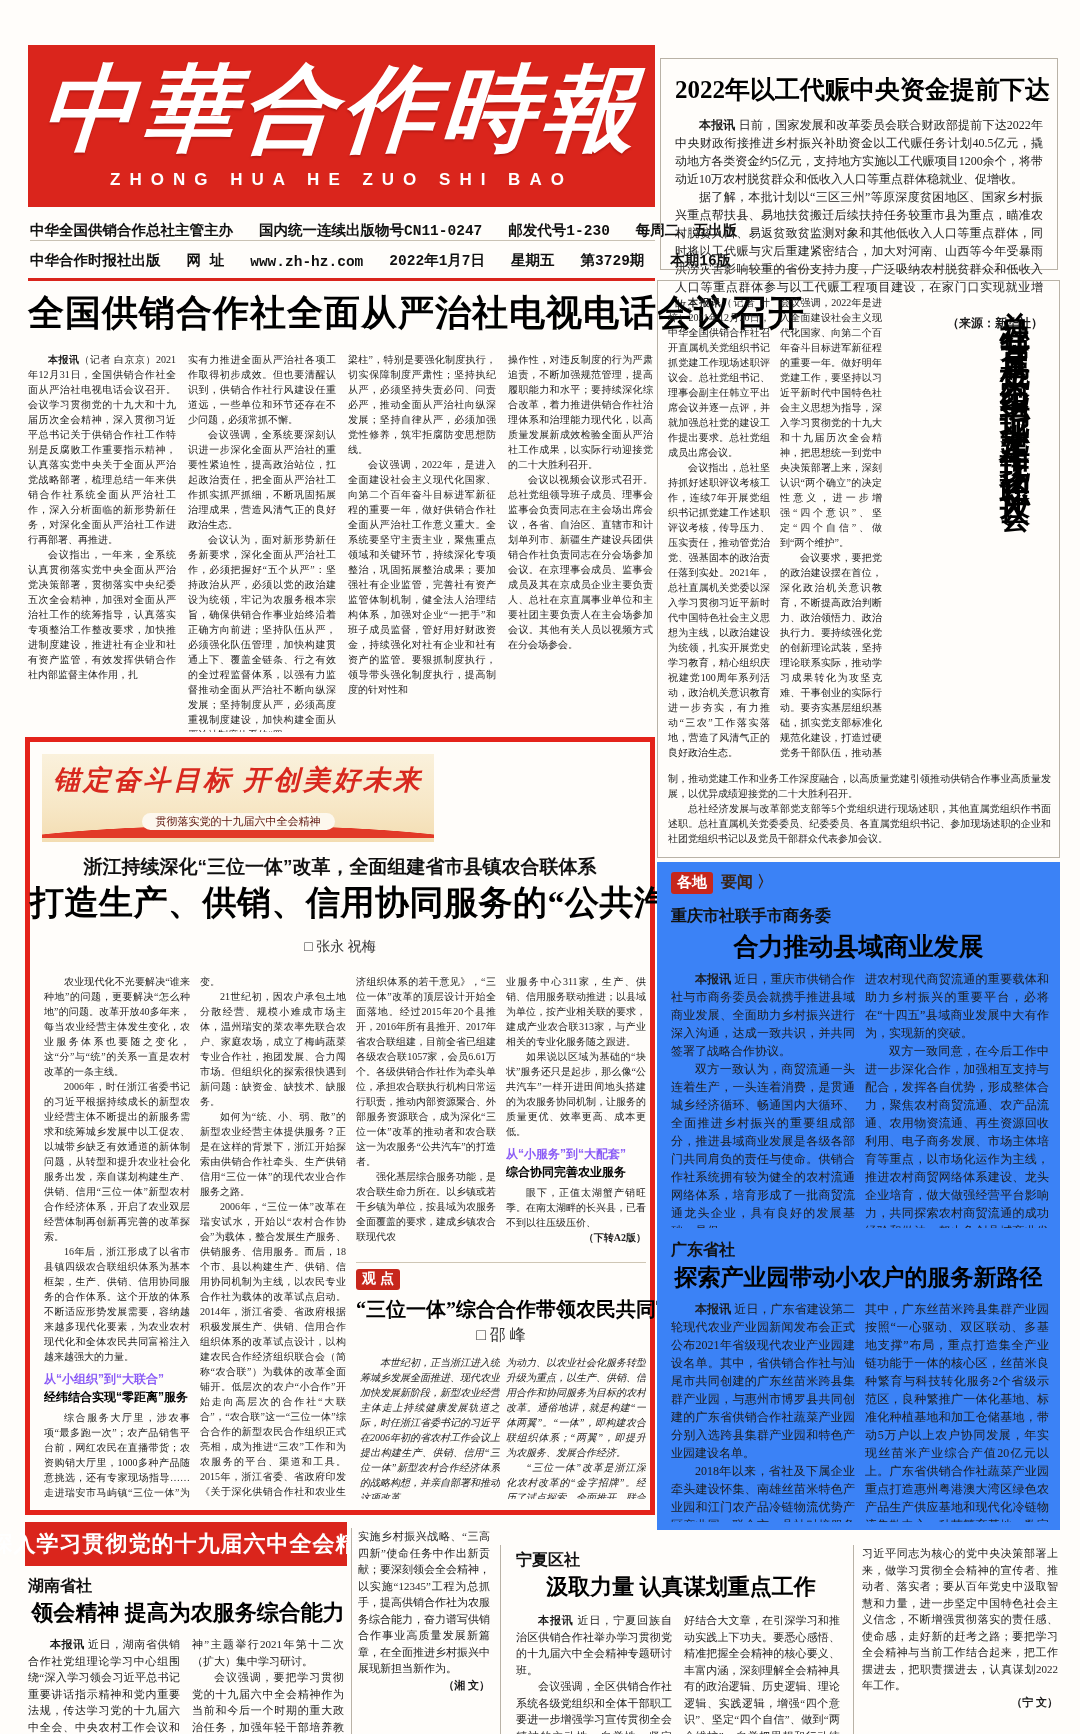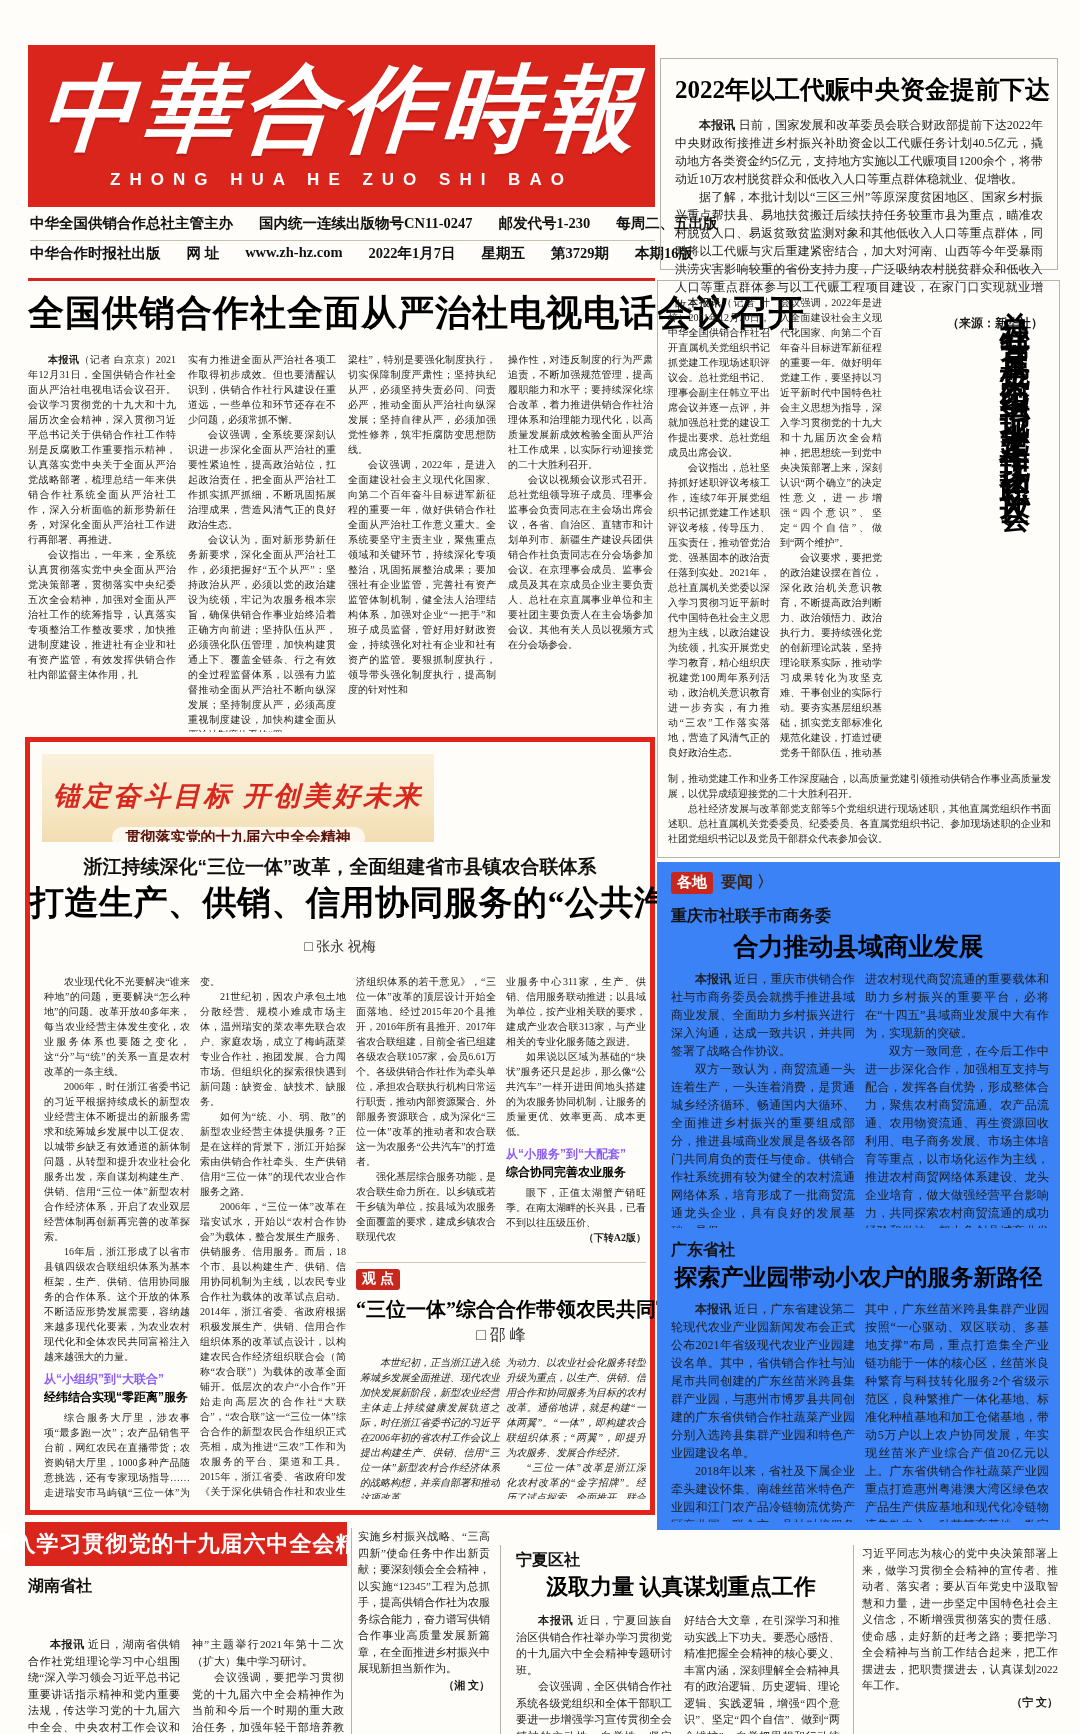--- a/index.html
+++ b/index.html
@@ -6,22 +6,22 @@
   .page{position:relative;width:1080px;height:1734px;background:#fffdfa;margin:0 auto;overflow:hidden;
         font-family:"Liberation Serif","DejaVu Serif",serif;color:#1c1c1c;}
   .abs{position:absolute;}
 
   
   .masthead{background:#da251c;display:flex;flex-direction:column;align-items:center;justify-content:center;}
   .masthead-title{color:#fff;font-size:94px;font-weight:bold;font-style:italic;letter-spacing:6px;
         line-height:1.0;transform:skewX(-4deg);white-space:nowrap;text-shadow:0 2px 2px rgba(120,0,0,.35);}
   .masthead-pinyin{color:#fff;font-size:17px;font-weight:bold;letter-spacing:9px;margin-top:14px;
         font-family:"Liberation Sans","DejaVu Sans",sans-serif;}
-  .info-row{display:flex;align-items:flex-start;gap:26px;font-size:14.5px;font-weight:bold;
-        font-family:Liberation Serif, serif;color:#111;white-space:nowrap;}
+  .info-row{display:flex;align-items:flex-end;gap:26px;font-size:14.5px;font-weight:bold;
+        font-family:Liberation Mono, monospace;color:#111;white-space:nowrap;}
   .info-row span{display:inline-block;}
   .red-rule{background:#d9251c;}
   .gray-rule{background:#b9b2a6;}
 
   
   .paras p{margin:0;text-indent:2em;text-align:justify;}
   .noindent-first p:first-child{text-indent:0;}
   .t10{font-size:10px;line-height:15px;}
   .t11{font-size:11px;line-height:16.5px;}
   .t12{font-size:12px;line-height:18px;}
@@ -36,26 +36,26 @@
   .byline{text-align:center;color:#333;}
 
   
   .v-headline{writing-mode:vertical-rl;text-orientation:upright;font-weight:bold;color:#000;
         font-size:30px;letter-spacing:8px;line-height:2.6;}
 
   
   .feature-box{border:5px solid #e4231a;background:#fffdfa;}
   .slogan{background:linear-gradient(180deg,#faf1dc 0%,#f7e7c6 60%,#f3ddb2 100%);overflow:hidden;}
   .slogan-l1{color:#d8281e;font-weight:bold;font-style:italic;font-size:27px;letter-spacing:3px;
-        text-align:center;padding-top:24px;white-space:nowrap;}
+        text-align:center;padding-top:8px;white-space:nowrap;}
   .slogan-l2w{margin-top:6px;height:34px;background:
         radial-gradient(120% 160% at 50% 160%, #e23a28 60%, rgba(226,58,40,0) 61%);
         display:flex;align-items:center;justify-content:center;}
-  .slogan-l2{background:#fdf8ee;border-radius:12px;padding:1px 14px;color:#5c120a;font-weight:bold;
-        font-size:15px;font-family:"Liberation Sans","DejaVu Sans",sans-serif;white-space:nowrap;}
+  .slogan-l2{background:#fdf8ee;border-radius:12px;padding:1px 14px;color:#5c120a;font-weight:normal;
+        font-size:11px;font-family:"Liberation Sans","DejaVu Sans",sans-serif;white-space:nowrap;}
   .subhead-red{color:#8b5cf6;font-weight:bold;}
   .subhead-blk{color:#000;font-weight:bold;}
   .subhead{font-size:12px;line-height:18px;margin:6px 0 4px 0;font-family:"Liberation Sans","DejaVu Sans",sans-serif;}
 
   
   .badge-red{display:inline-block;background:#c7271c;color:#fff;font-weight:bold;
         font-family:"Liberation Sans","DejaVu Sans",sans-serif;padding:1px 6px 2px 6px;border-radius:3px;}
   .badge-label{font-weight:bold;color:#3a2415;font-family:"Liberation Sans","DejaVu Sans",sans-serif;}
   .cream{background:#3b82f6;}
   .red-banner{background:#da251c;color:#fff;font-weight:bold;display:flex;align-items:center;justify-content:center;
@@ -236,20 +236,21 @@
       <div class="paras t12 noindent-first">
           <p>其中，广东丝苗米跨县集群产业园按照“一心驱动、双区联动、多基地支撑”布局，重点打造集全产业链功能于一体的核心区，丝苗米良种繁育与科技转化服务2个省级示范区，良种繁推广一体化基地、标准化种植基地和加工仓储基地，带动5万户以上农户协同发展，年实现丝苗米产业综合产值20亿元以上。广东省供销合作社蔬菜产业园重点打造惠州粤港澳大湾区绿色农产品生产供应基地和现代化冷链物流集散中心、种苗繁育基地、数字农业技术应用区和品牌运营区。</p>
         </div>
 
     </div>
   </div>
 
   <div class="abs red-banner" style="left:25px;top:1522px;width:322px;height:44px;">深入学习贯彻党的十九届六中全会精神</div>
 
   <div class="abs kicker" style="left:28px;top:1576px;font-size:16px;">湖南省社</div>
+  <div class="abs headline center" style="left:28px;top:1598px;width:320px;font-size:22px;">领会精神 提高为农服务综合能力</div>
   <div class="abs col paras t11" style="left:28px;top:1636px;width:152px;height:98px;">
       <p><b>本报讯</b> 近日，湖南省供销合作社党组理论学习中心组围绕“深入学习领会习近平总书记重要讲话指示精神和党内重要法规，传达学习党的十九届六中全会、中央农村工作会议和省第十二次党代会精</p>
     </div>
   <div class="abs col paras t11 noindent-first" style="left:192px;top:1636px;width:152px;height:98px;">
       <p>神”主题举行2021年第十二次（扩大）集中学习研讨。</p>
       <p>会议强调，要把学习贯彻党的十九届六中全会精神作为当前和今后一个时期的重大政治任务，加强年轻干部培养教育和管理监督，在</p>
     </div>
   <div class="abs col" style="left:358px;top:1528px;width:132px;height:206px;">
     <div class="paras t11 noindent-first">
         <p>实施乡村振兴战略、“三高四新”使命任务中作出新贡献；要深刻领会全会精神，以实施“12345”工程为总抓手，提高供销合作社为农服务综合能力，奋力谱写供销合作事业高质量发展新篇章，在全面推进乡村振兴中展现新担当新作为。</p>

